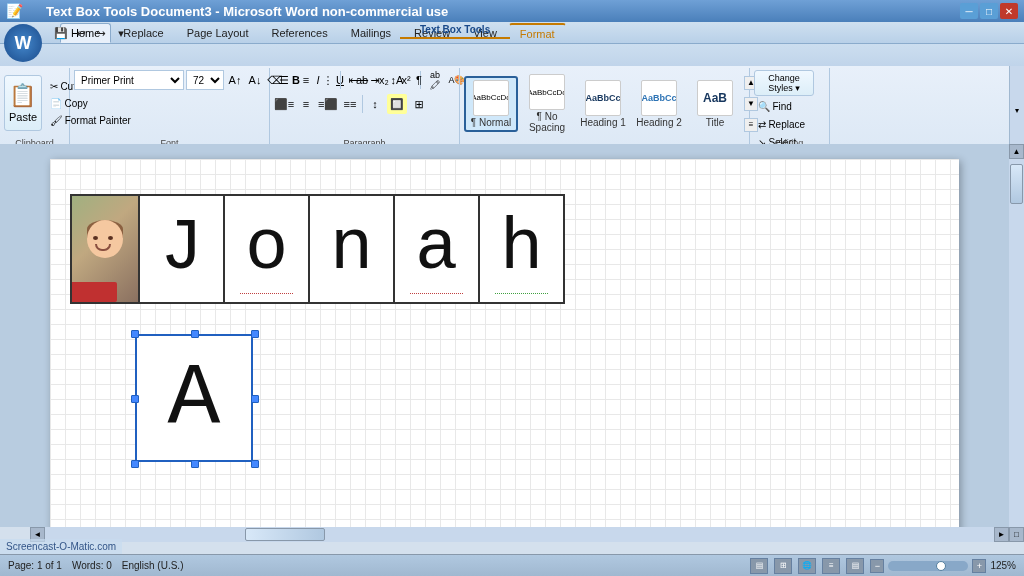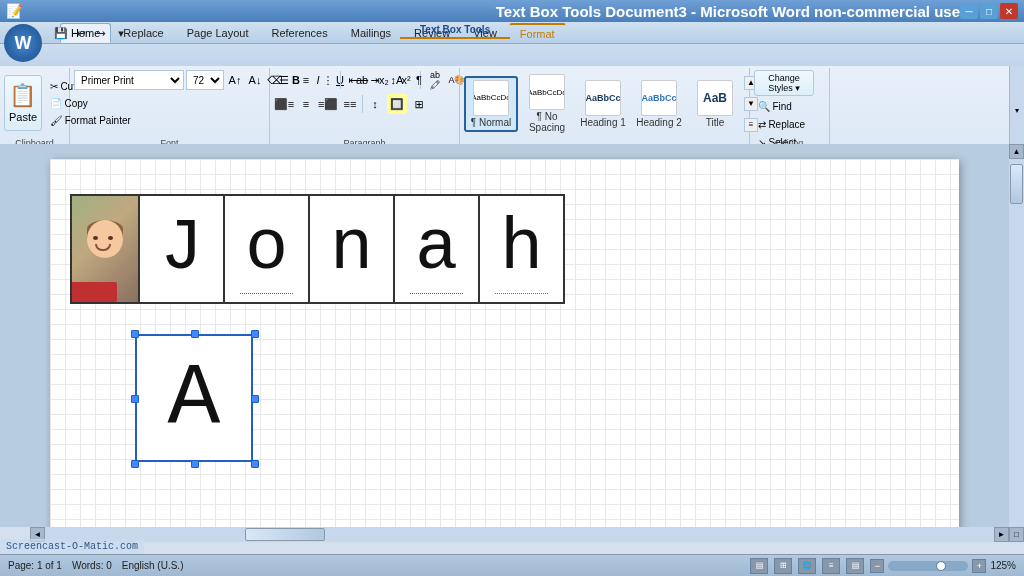--- a/index.html
+++ b/index.html
@@ -8,21 +8,21 @@
     
     #title-bar {
       height: 22px;
       background: linear-gradient(to bottom, #6fa0d6 0%, #4a7fba 100%);
       display: flex; align-items: center; justify-content: space-between;
       padding: 0 6px;
       color: white;
       font-size: 11px;
       font-weight: bold;
     }
-    #title-bar .title-text { flex: 1; text-align: right; font-size: 15px; }
+    #title-bar .title-text { flex: 1; text-align: left; font-size: 13px; }
     #title-bar .win-controls { display: flex; gap: 2px; }
     .win-btn {
       width: 18px; height: 16px; border: none; cursor: pointer;
       font-size: 10px; display: flex; align-items: center; justify-content: center;
       border-radius: 2px;
     }
     .win-btn-min { background: #5a9fd6; color: white; }
     .win-btn-max { background: #5a9fd6; color: white; }
     .win-btn-close { background: #c0392b; color: white; }
 
@@ -362,21 +362,20 @@
       border: 1px solid #6680a0; cursor: pointer;
       font-size: 8px; display: flex; align-items: center; justify-content: center;
       color: white;
     }
     
     #watermark {
       position: absolute; bottom: 22px; left: 0;
       font-size: 10px; color: #335588;
       padding: 2px 6px;
       background: rgba(200,220,240,0.7);
-      font-family: Liberation Mono, monospace;
     }
     
     #qat {
       position: absolute;
       top: 2px; left: 52px;
       display: flex; gap: 2px; align-items: center;
     }
     .qat-btn {
       width: 18px; height: 18px; cursor: pointer;
       background: transparent; border: none;

